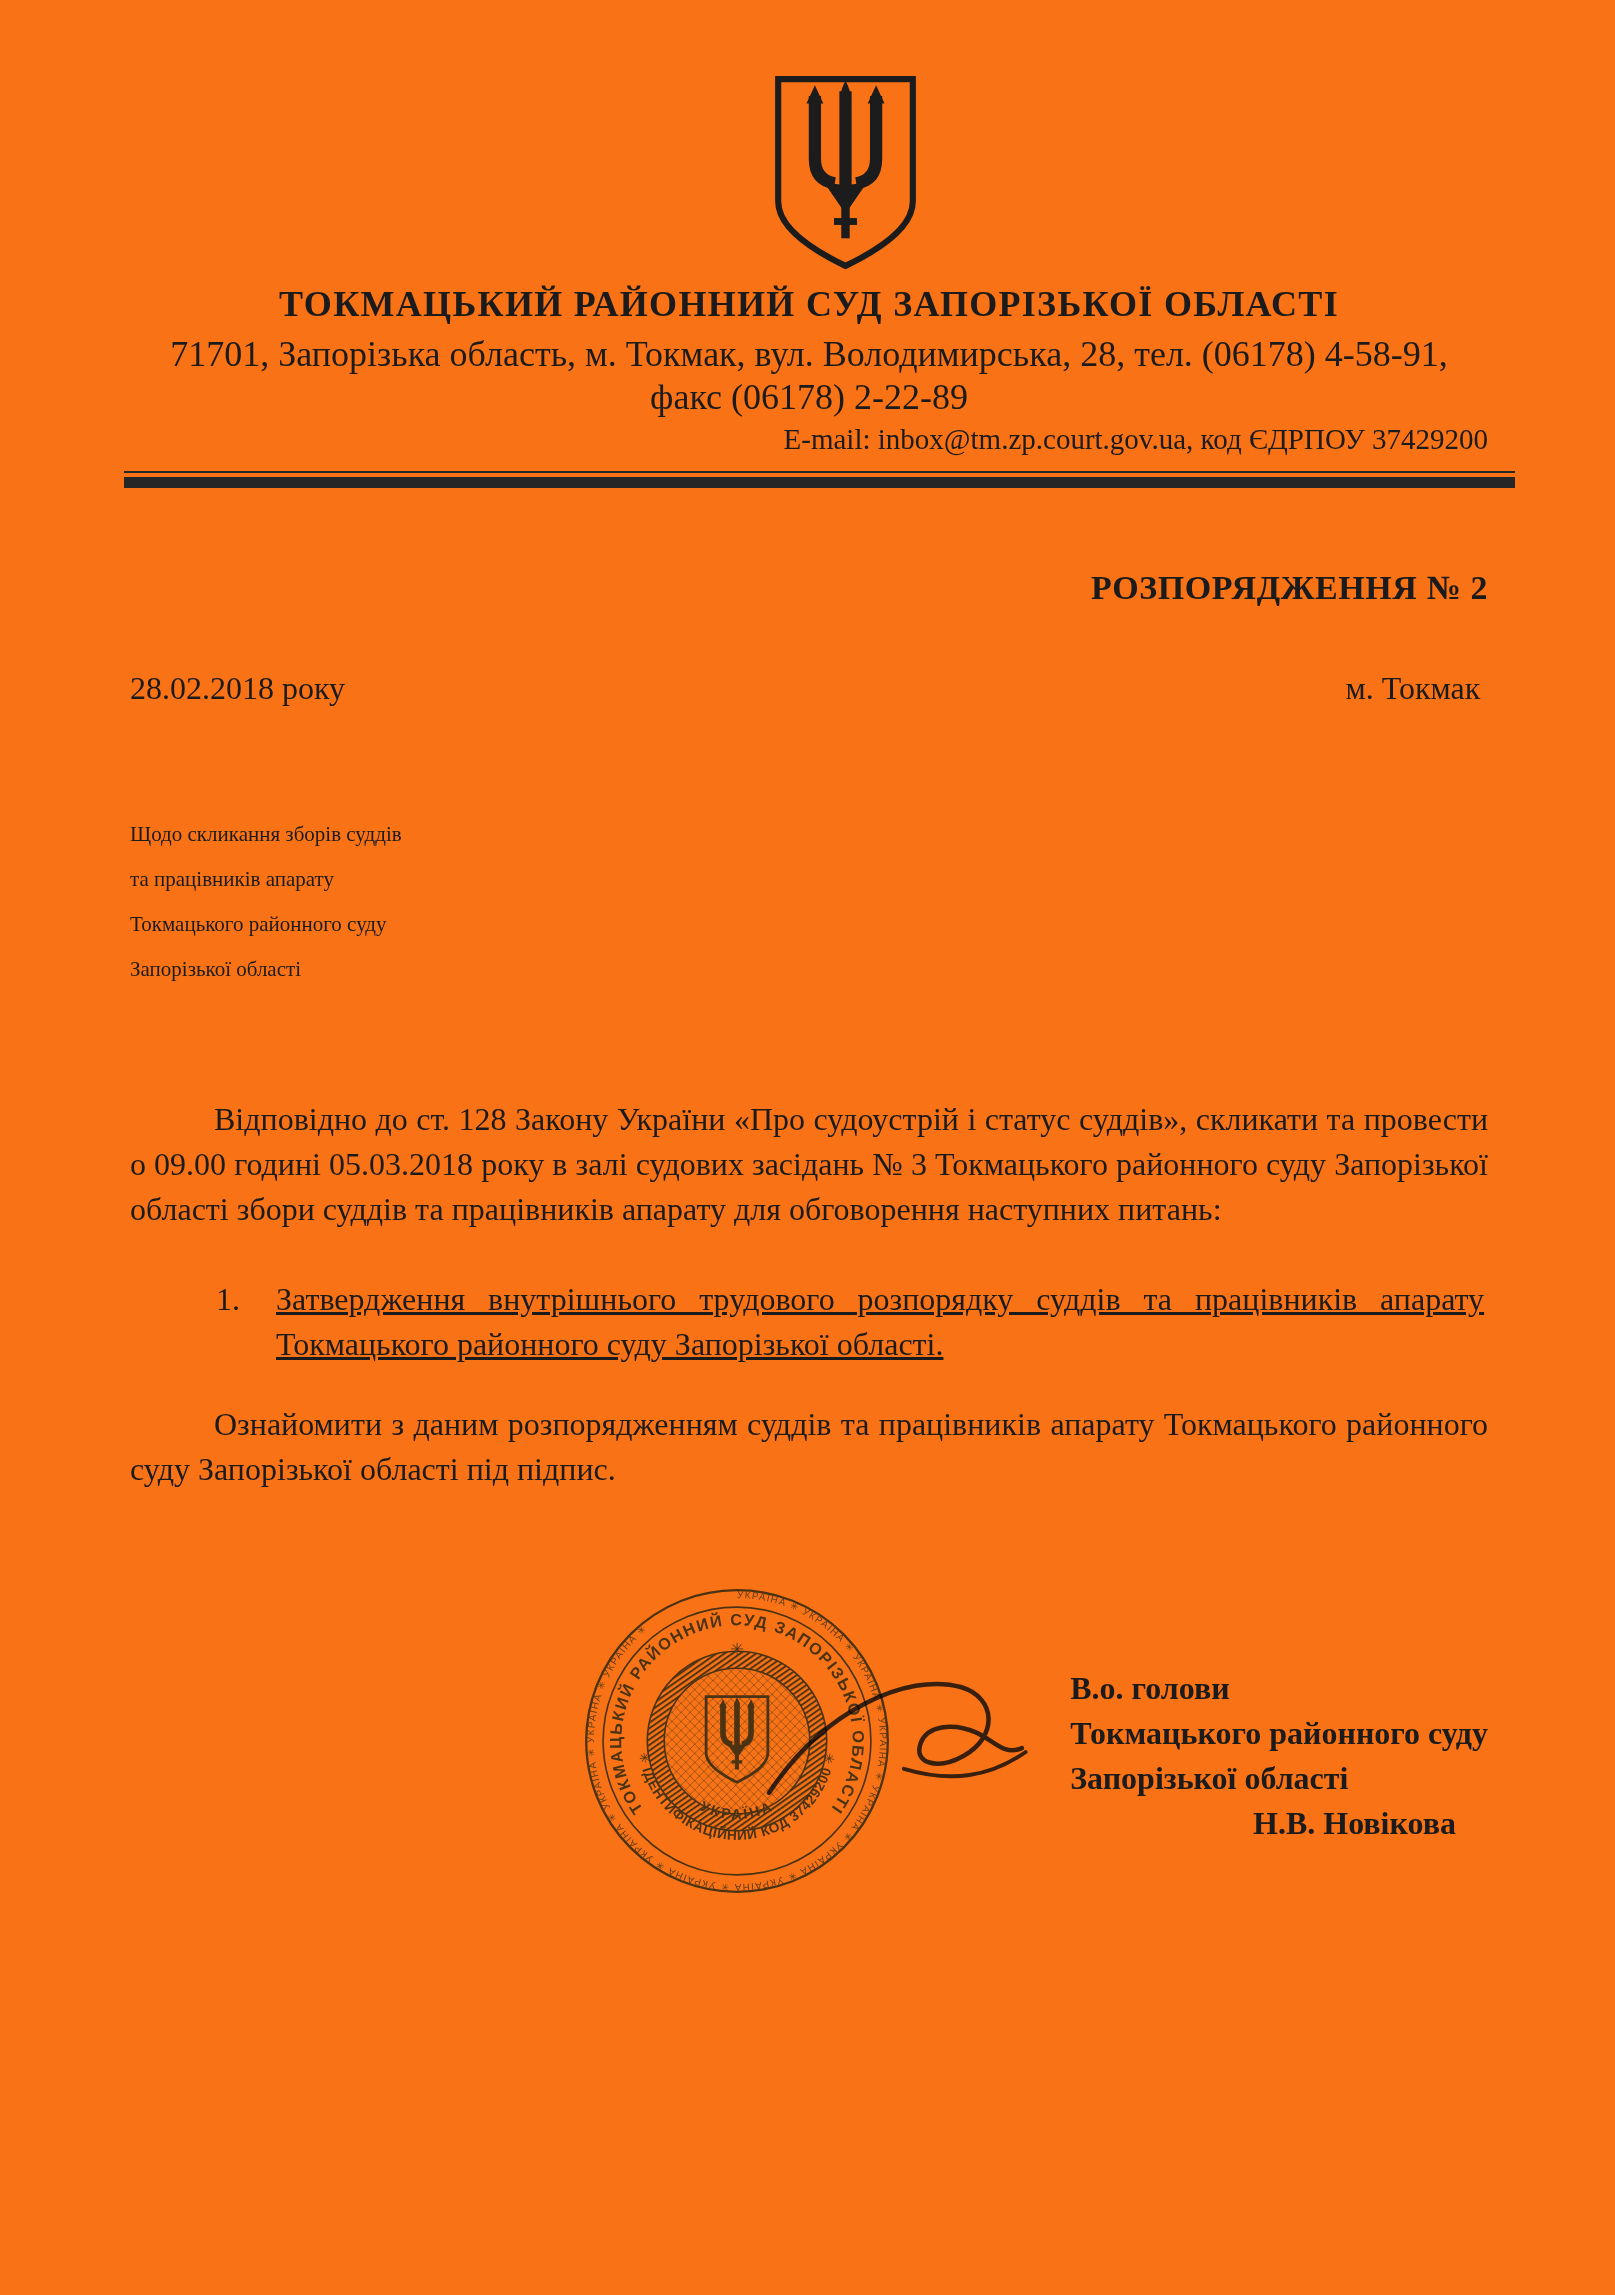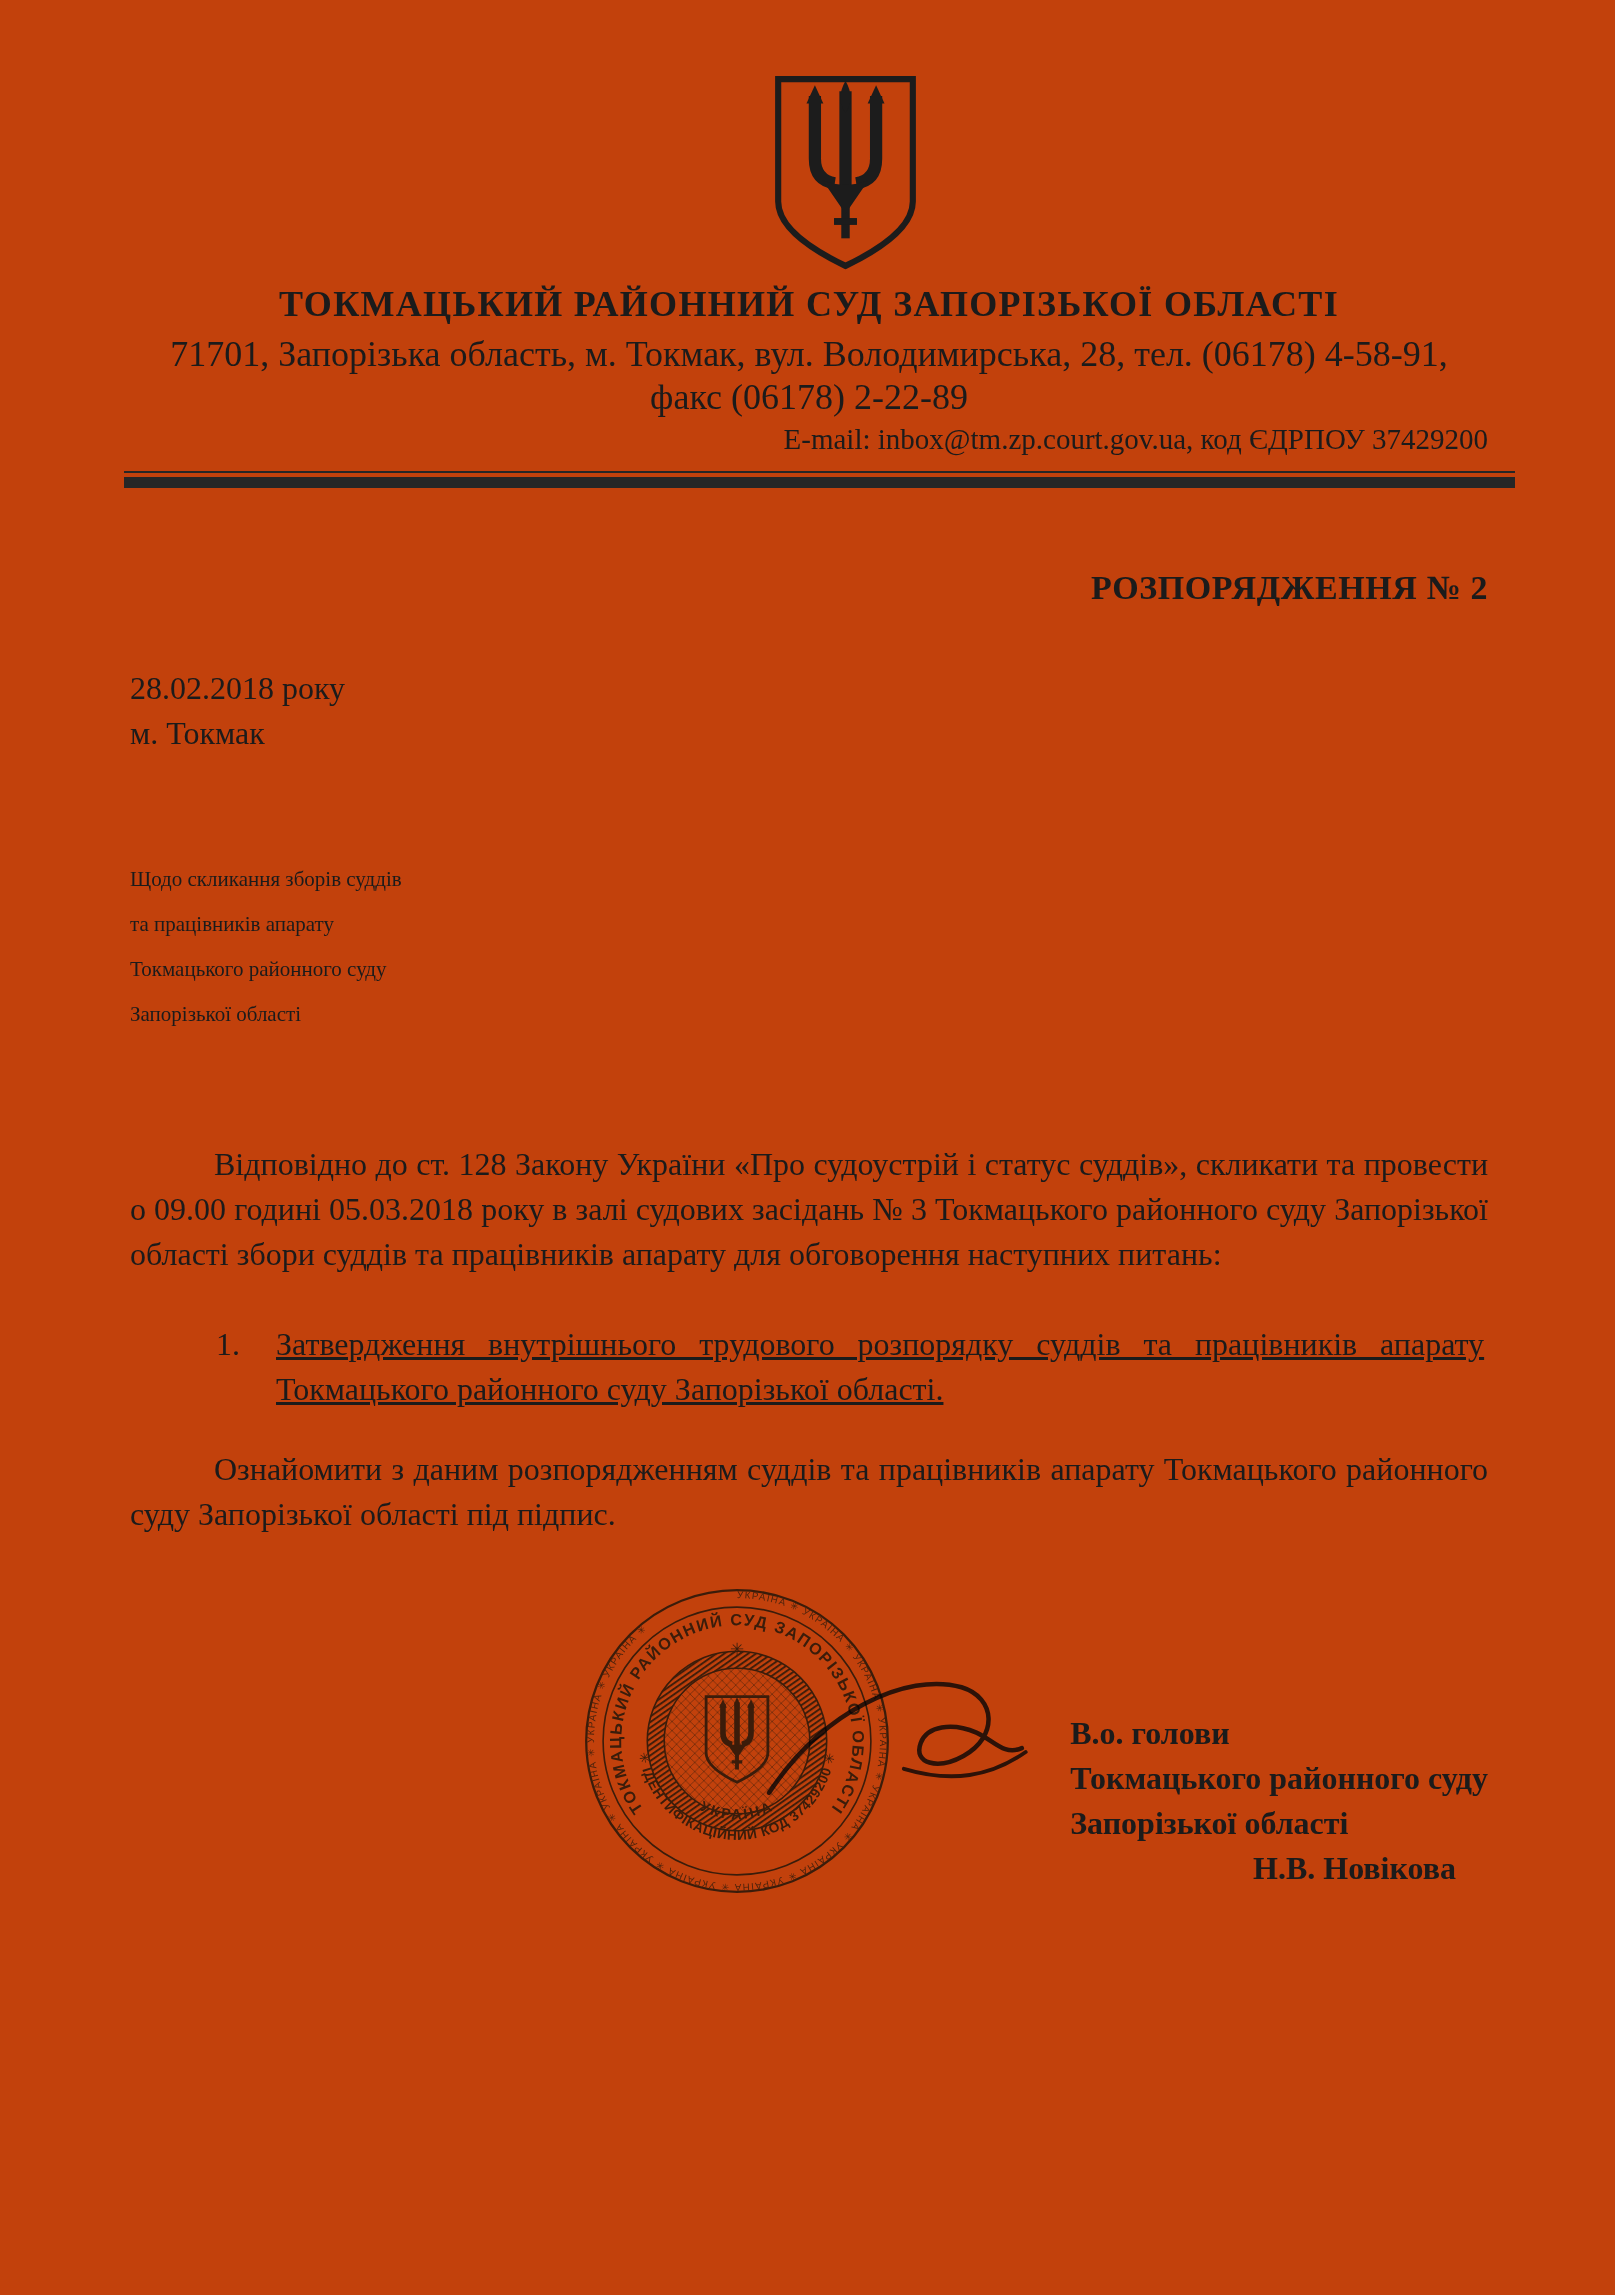--- a/index.html
+++ b/index.html
@@ -1,41 +1,41 @@
 <!DOCTYPE html>
 <html style="font-size:10.4px"><head>
 <meta charset="utf-8">
 <style>
   html,body { margin:0; padding:0; background:#e8e8e8; }
   .page {
     position:relative;
     width:1615px; height:2295px;
     margin:0 auto;
-    background:#c2410c;
+    background:#f97316;
     font-family:"Liberation Serif","DejaVu Serif",serif;
     color:#1b1b1b;
     overflow:hidden;
   }
   .content { position:relative; margin:0 130px; width:1358px; }
 
   
   .emblem { margin:73px auto 0; width:153px; height:199px; transform:translateX(36px); color:#1c1c1c; }
   .emblem svg { width:100%; height:100%; display:block; }
 
   
   .court-name { margin-top:11.7px; text-align:center; font-size:36px; font-weight:bold; letter-spacing:1.3px; line-height:1.15; }
   .address    { margin-top:7.8px; text-align:center; font-size:36px; line-height:1.2; }
   .email      { margin-top:2.6px;  text-align:right; font-size:29px; line-height:1.2; }
   .rule { margin-top:14.3px; margin-left:-6.5px; width:1391px; }
   .rule-thin  { border-top:2.6px solid #262626; }
   .rule-thick { height:11px; background:#262626; margin-top:3.9px; }
 
   
   .doc-title { margin-top:77px; text-align:right; font-size:34px; font-weight:bold; letter-spacing:0.6px; line-height:45px; }
-  .date-row  { margin-top:56px; display:flex; justify-content:space-between; font-size:32px; line-height:45px; padding-right:7.8px;flex-direction:column; }
+  .date-row  { margin-top:56px; display:flex; justify-content:space-between; font-size:32px; line-height:45px; padding-right:7.8px; }
 
   
   .subject { margin-top:101px; font-size:21px; font-weight:normal; line-height:45px; }
 
   
   .body-par { margin:0; font-size:32px; line-height:45px; text-align:justify; }
   .par-1 { margin-top:105px; text-indent:84px; }
   .list-row { margin-top:45px; display:flex; font-size:32px; line-height:45px; }
   .list-num  { width:60px; padding-left:86px; flex:0 0 auto; }
   .list-text { flex:1 1 auto; text-align:justify; padding-right:3.9px;text-decoration:underline; }

